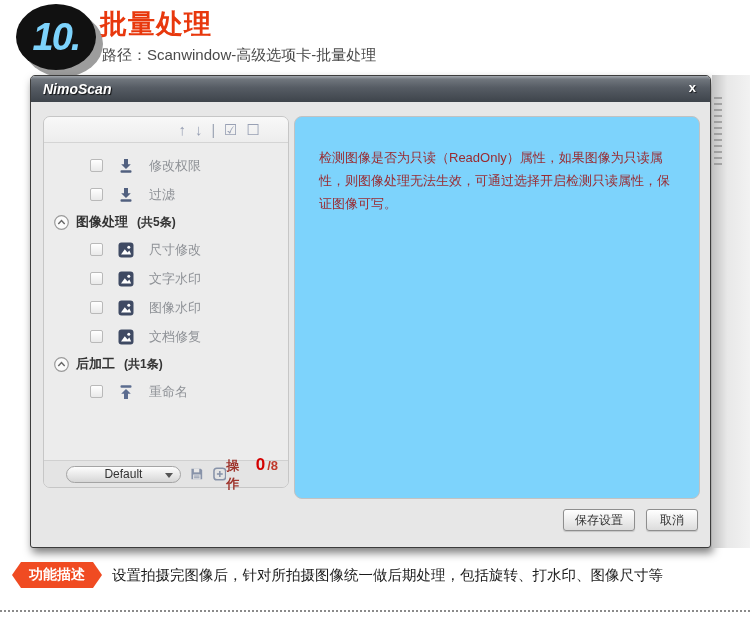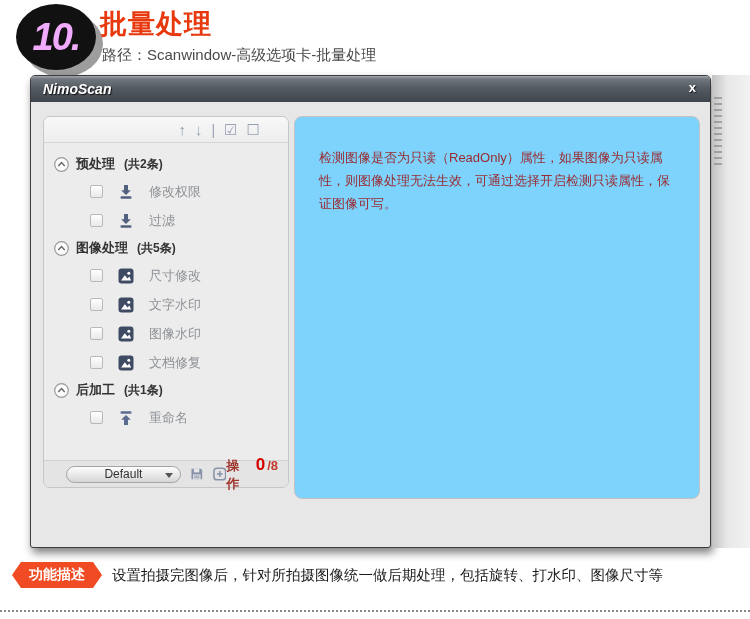--- a/index.html
+++ b/index.html
@@ -3,21 +3,21 @@
 <meta charset="utf-8">
 <style>
   * { margin:0; padding:0; box-sizing:border-box; }
   html,body { width:750px; height:619px; background:#fff; overflow:hidden;
     font-family:"Liberation Sans","DejaVu Sans",sans-serif; }
 
   
   #page-header { position:absolute; left:0; top:0; width:750px; height:75px; background:#fff; }
   #step-badge { position:absolute; left:16px; top:4px; width:80px; height:66px;
     background:#111; border-radius:50%; box-shadow:7px 7px 0 rgba(140,140,140,.85);
-    color:#f0abfc; font-weight:bold; font-style:italic; font-size:38px;
+    color:#7dd3fc; font-weight:bold; font-style:italic; font-size:38px;
     display:flex; align-items:center; justify-content:center; letter-spacing:-2px; }
   #page-title { position:absolute; left:100px; top:6px; font-size:27px; font-weight:bold;
     color:#e8380d; letter-spacing:1px; }
   #page-path { position:absolute; left:102px; top:46px; font-size:15px; color:#4a4a4a; }
 
   
   #window { position:absolute; left:30px; top:75px; width:681px; height:473px;
     background:#e7e7e7; border:1px solid #3c3c3c; border-radius:5px 5px 3px 3px;
     box-shadow:2px 5px 9px rgba(0,0,0,.5); }
   #titlebar { position:absolute; left:0; top:0; width:100%; height:26px;
@@ -113,28 +113,20 @@
     <div id="left-toolbar">
       <span class="tb-icon">↑</span>
       <span class="tb-icon">↓</span>
       <span class="tb-sep">|</span>
       <span class="tb-icon">☑</span>
       <span class="tb-icon">☐</span>
     </div>
 
     <div id="tree">
 
-      <div class="group-row">
-        <svg class="group-chevron" viewBox="0 0 15 15">
-          <circle cx="7.5" cy="7.5" r="6.8" fill="#fbfbfb" stroke="#9a9a9a" stroke-width="1.2"></circle>
-          <polyline points="4.3,9 7.5,5.6 10.7,9" fill="none" stroke="#666" stroke-width="1.4"></polyline>
-        </svg>
-        <span class="group-label">预处理</span>
-        <span class="group-count">(共2条)</span>
-      </div>
       <div class="item-row">
         <span class="checkbox"></span>
         <svg class="item-icon" viewBox="0 0 16 16">
           <polygon points="8,11 3.2,6.2 6,6.2 6,1 10,1 10,6.2 12.8,6.2" fill="#51607f"></polygon>
           <rect x="2.5" y="12.2" width="11" height="2.6" rx="1" fill="#51607f"></rect>
         </svg>
         <span class="item-label">修改权限</span>
       </div>
       <div class="item-row">
         <span class="checkbox"></span>
@@ -230,20 +222,24 @@
         <span id="ops-current">0</span>
         <span id="ops-total">/8</span>
       </div>
     </div>
   </div>
 
   <div id="right-panel">
     <div id="right-message">检测图像是否为只读（ReadOnly）属性，如果图像为只读属性，则图像处理无法生效，可通过选择开启检测只读属性，保证图像可写。</div>
   </div>
 
+  <div id="action-buttons">
+    <div class="btn" id="save-button">保存设置</div>
+    <div class="btn" id="cancel-button">取消</div>
+  </div>
 </div>
 
 <div id="bg-sliver">
   <div id="bg-sliver-marks"></div>
 </div>
 
 <div id="footnote-badge">功能描述</div>
 <div id="footnote-text">设置拍摄完图像后，针对所拍摄图像统一做后期处理，包括旋转、打水印、图像尺寸等</div>
 <div id="dotted-line"></div>
 

